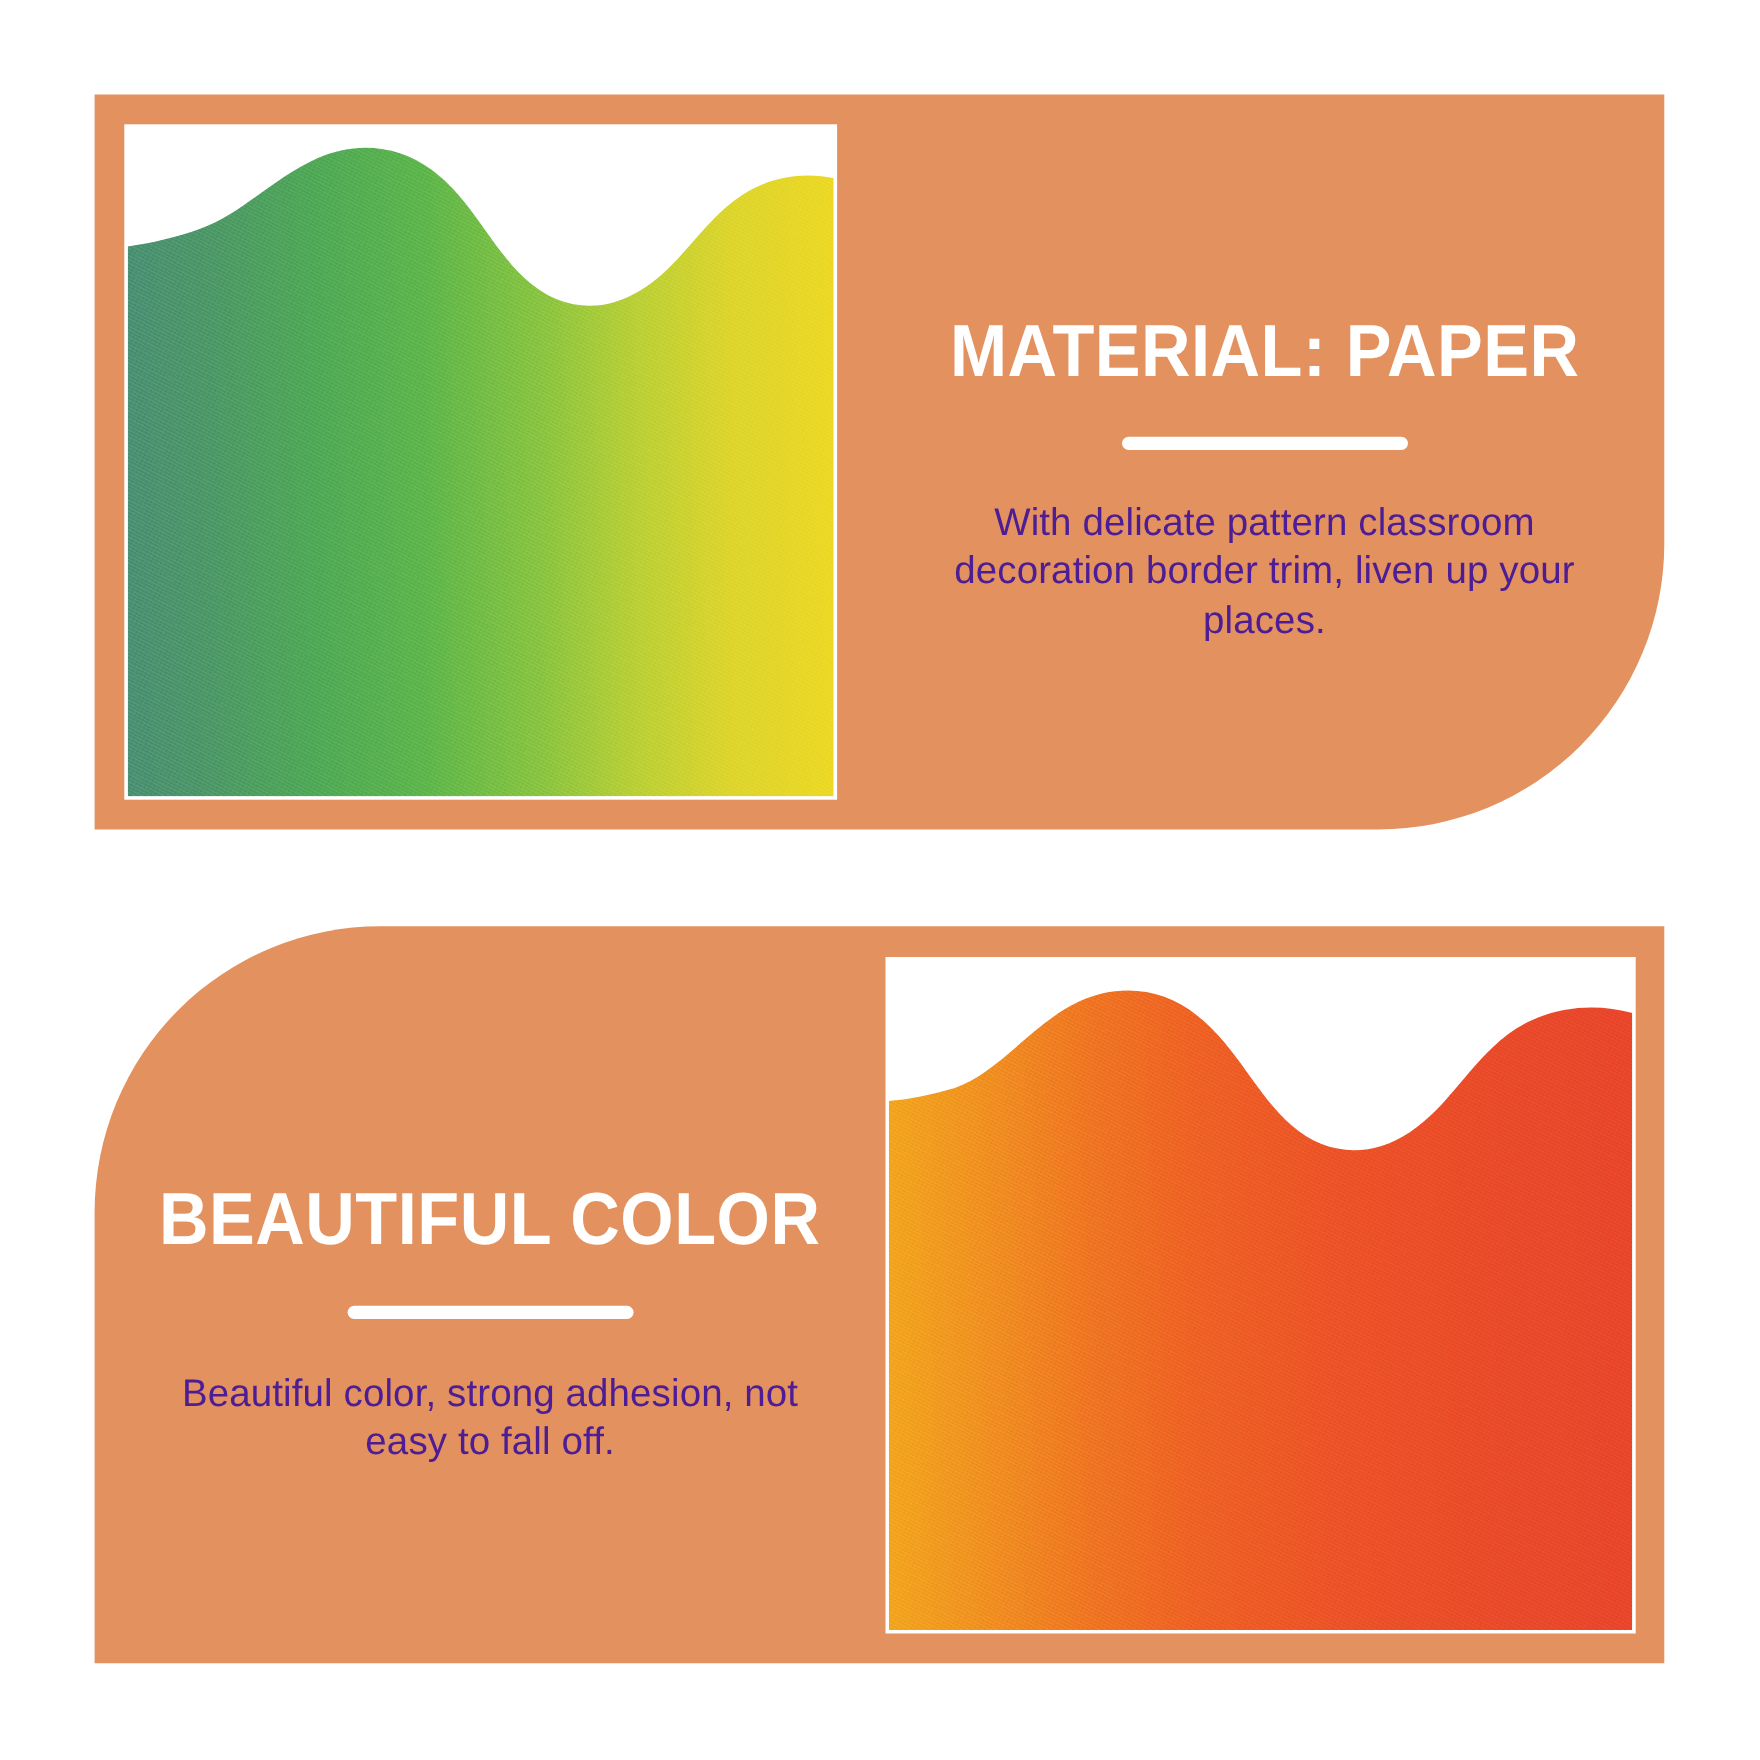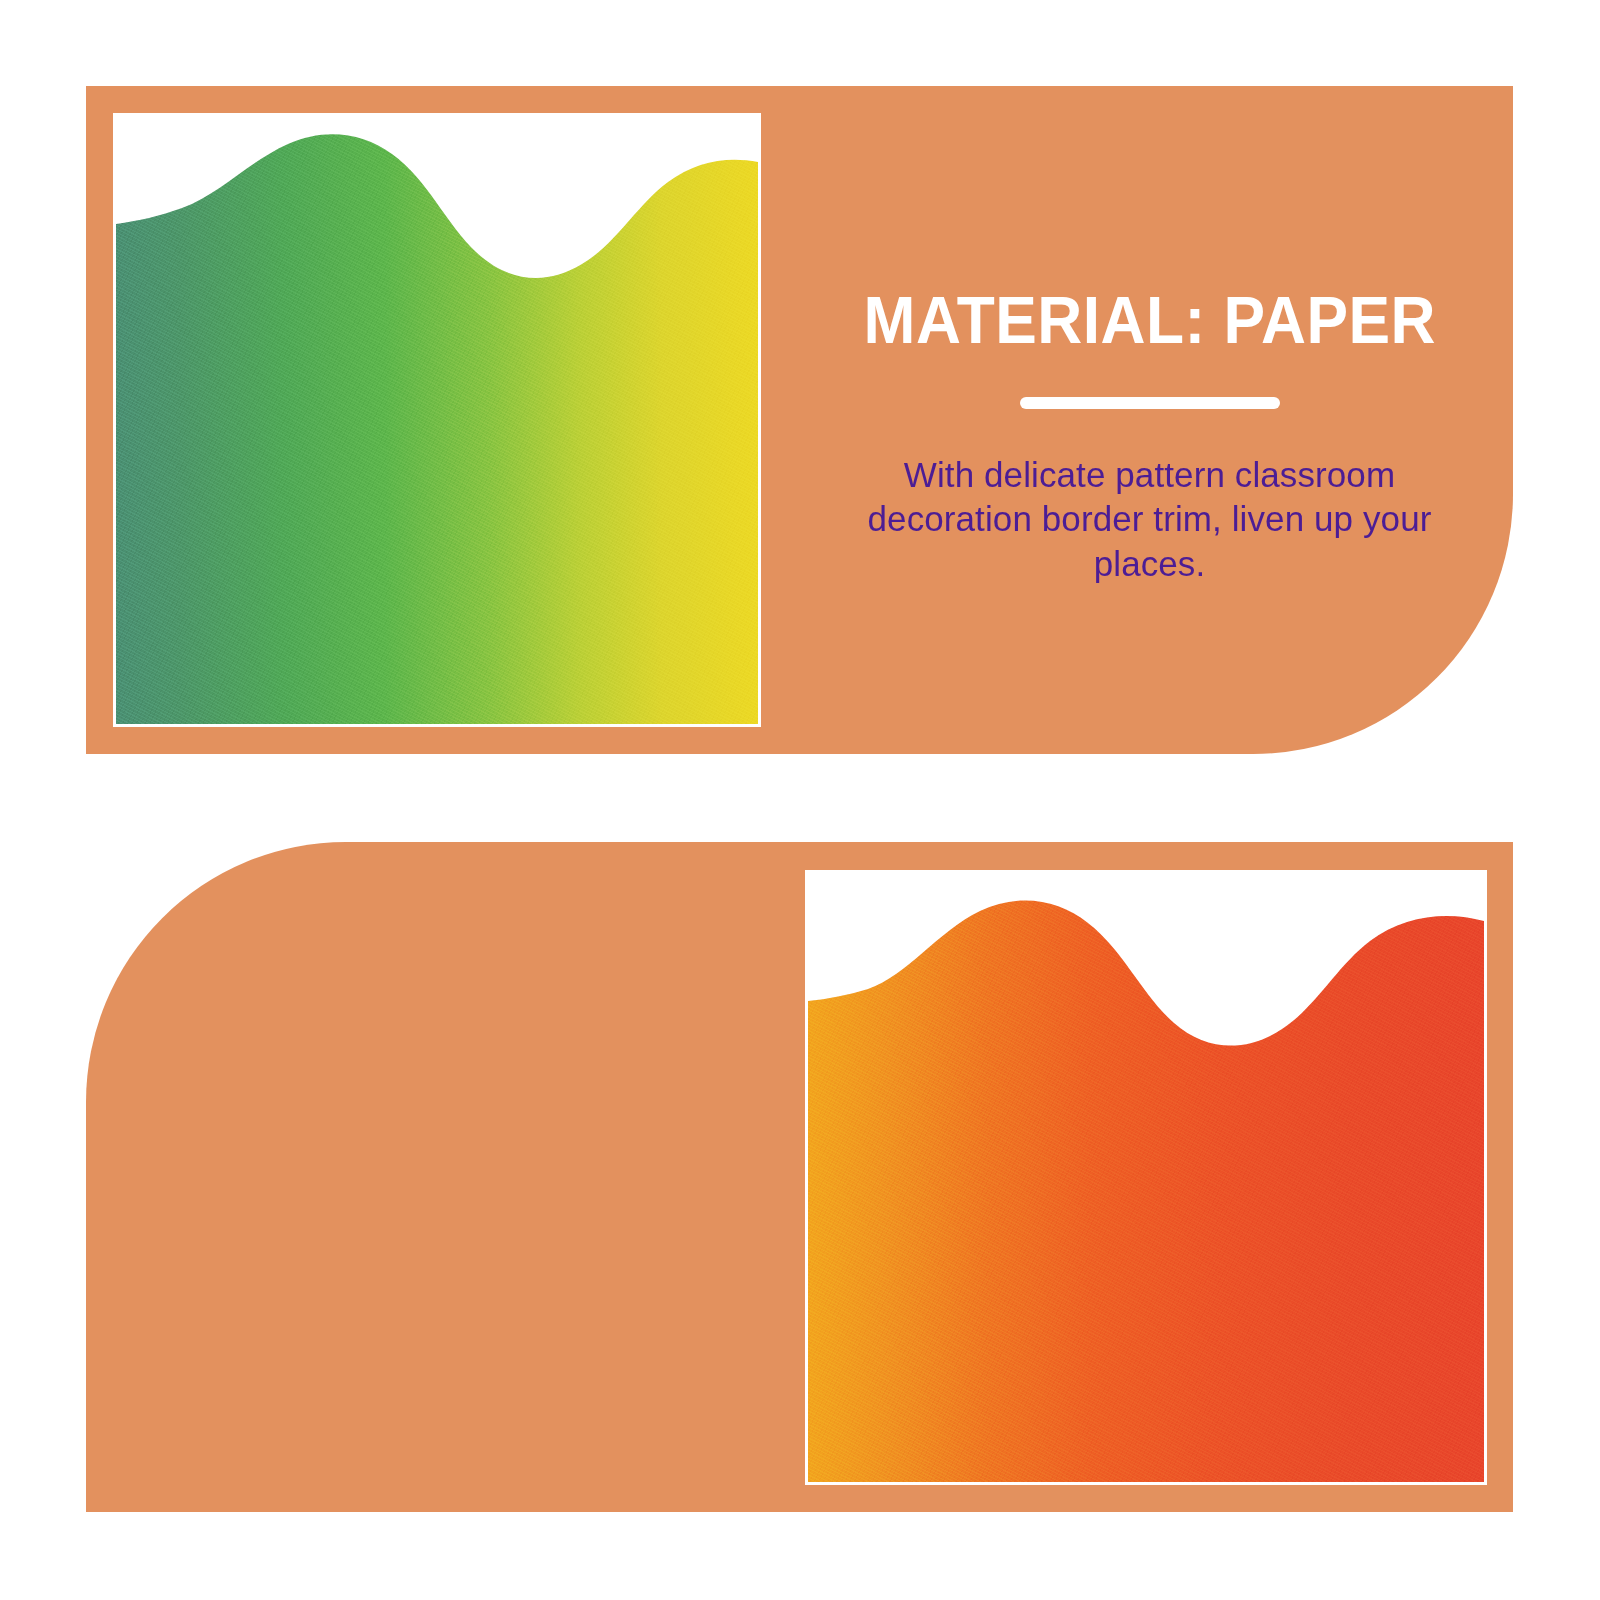--- a/index.html
+++ b/index.html
@@ -146,20 +146,25 @@
     <div class="text-block" id="text-block-1">
       <div class="panel-title" id="title-1">MATERIAL: PAPER</div>
       <div class="divider" id="divider-1"></div>
       <div class="panel-desc" id="desc-1">With delicate pattern classroom decoration border trim, liven up your places.</div>
     </div>
 
   </div>
 
   <div class="panel" id="panel-2">
 
+    <div class="text-block" id="text-block-2">
+      <div class="panel-title" id="title-2">BEAUTIFUL COLOR</div>
+      <div class="divider" id="divider-2"></div>
+      <div class="panel-desc" id="desc-2">Beautiful color, strong adhesion, not easy to fall off.</div>
+    </div>
 
     <div class="photo-frame" id="photo-frame-2">
       <div class="photo-inner">
         <div class="paper-wave">
           <svg viewBox="0 0 676 609" preserveAspectRatio="none">
             <defs>
               <linearGradient id="gradOrange" x1="0" y1="0" x2="1" y2="0">
                 <stop offset="0%" stop-color="#f2a41e"></stop>
                 <stop offset="12%" stop-color="#f09021"></stop>
                 <stop offset="26%" stop-color="#ef7522"></stop>

